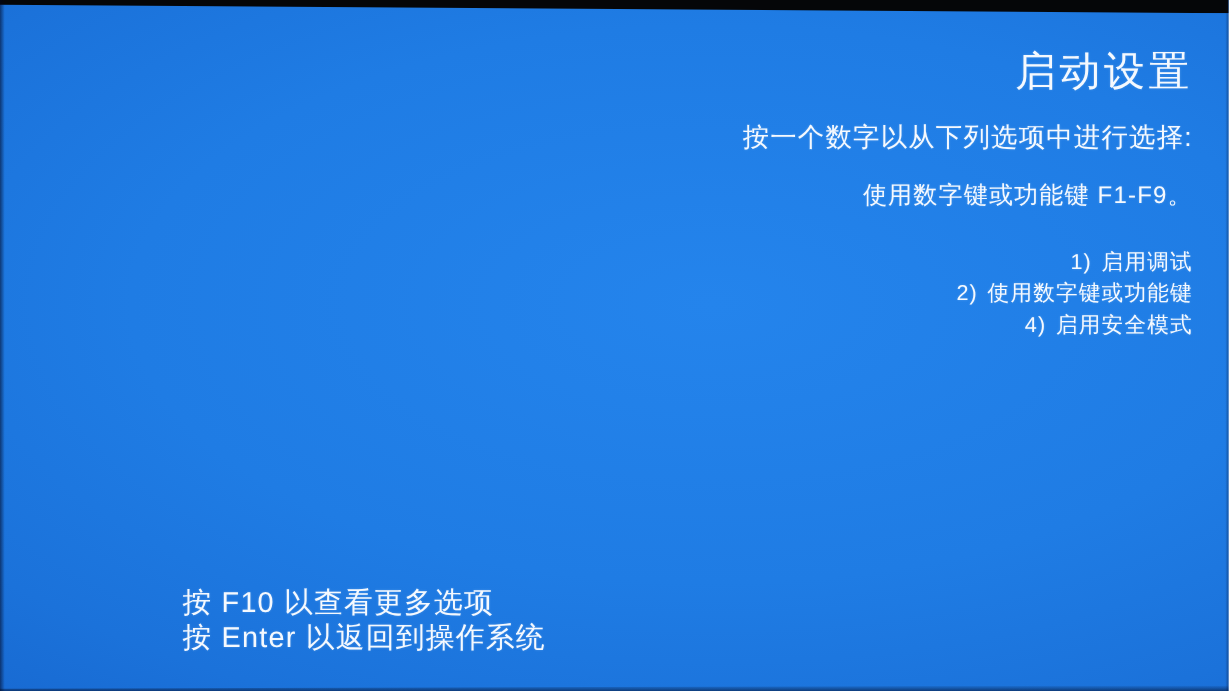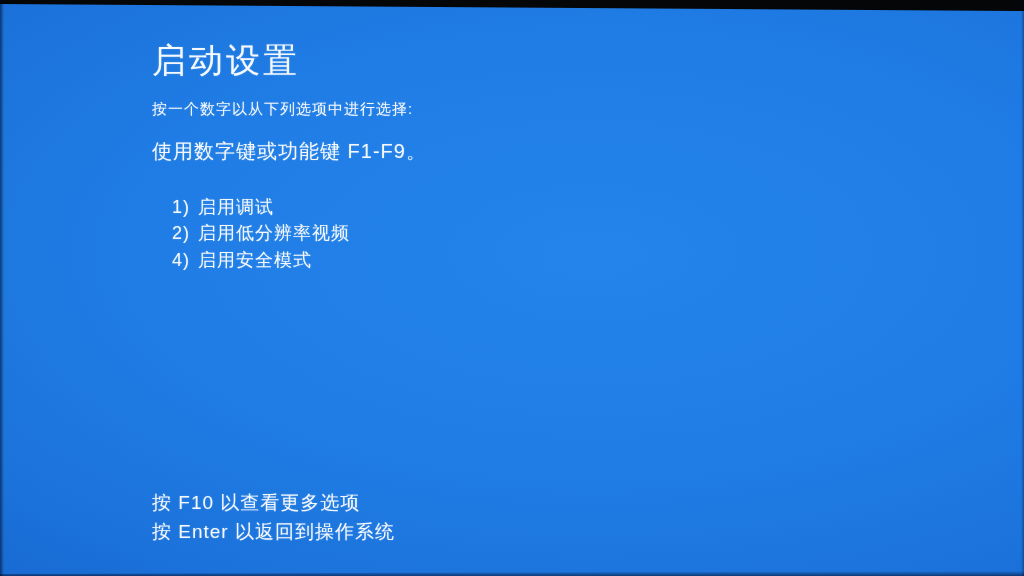--- a/index.html
+++ b/index.html
@@ -33,31 +33,32 @@
     background: linear-gradient(to right, rgba(0,5,30,0.55), rgba(0,5,30,0));
   }
   .edge-right {
     position: absolute; top: 0; right: 0; width: 3px; height: 100%;
     background: linear-gradient(to left, rgba(0,5,30,0.35), rgba(0,5,30,0));
   }
 
   .content {
     position: absolute; left: 152px; top: 0; right: 30px;
     text-shadow: 0 0 2px rgba(190, 220, 255, 0.35);
+    text-align: right;
   }
   .page-title {
     margin-top: 40px;
     font-size: 34px;
     font-weight: 400;
     letter-spacing: 3px;
     line-height: 1.2;
   }
   .subtitle {
     margin-top: 19px;
-    font-size: 15px;
+    font-size: 22px;
     letter-spacing: 1px;
   }
   .hint {
     margin-top: 19px;
     font-size: 20px;
     letter-spacing: 1px;
   }
   .options {
     list-style: none;
     margin-top: 29px;
@@ -67,41 +68,41 @@
     line-height: 26.5px;
     letter-spacing: 1px;
     margin-left: 20px;
   }
   .opt-num { display: inline-block; margin-right: 8px; }
   .footer {
     position: absolute; left: 152px; top: 489px;
     text-shadow: 0 0 2px rgba(190, 220, 255, 0.35);
   }
   .footer p {
-    font-size: 19px;
+    font-size: 24px;
     line-height: 28.5px;
     letter-spacing: 1px;
   }
 </style>
 </head>
 <body>
 
 <div class="screen">
   <div class="bezel-top"></div>
   <div class="edge-left"></div>
   <div class="edge-right"></div>
 
   <div class="content">
     <h1 class="page-title">启动设置</h1>
     <p class="subtitle">按一个数字以从下列选项中进行选择:</p>
     <p class="hint">使用数字键或功能键 F1-F9。</p>
 
     <ol class="options">
       <li><span class="opt-num">1)</span><span>启用调试</span></li>
-      <li><span class="opt-num">2)</span><span>启用低分辨率视频</span></li>
+      <li><span class="opt-num">2)</span><span>使用数字键或功能键</span></li>
       <li><span class="opt-num">4)</span><span>启用安全模式</span></li>
     </ol>
   </div>
 
   <div class="footer">
     <p>按 F10 以查看更多选项</p>
     <p>按 Enter 以返回到操作系统</p>
   </div>
 
   <div class="bezel-bottom"></div>

